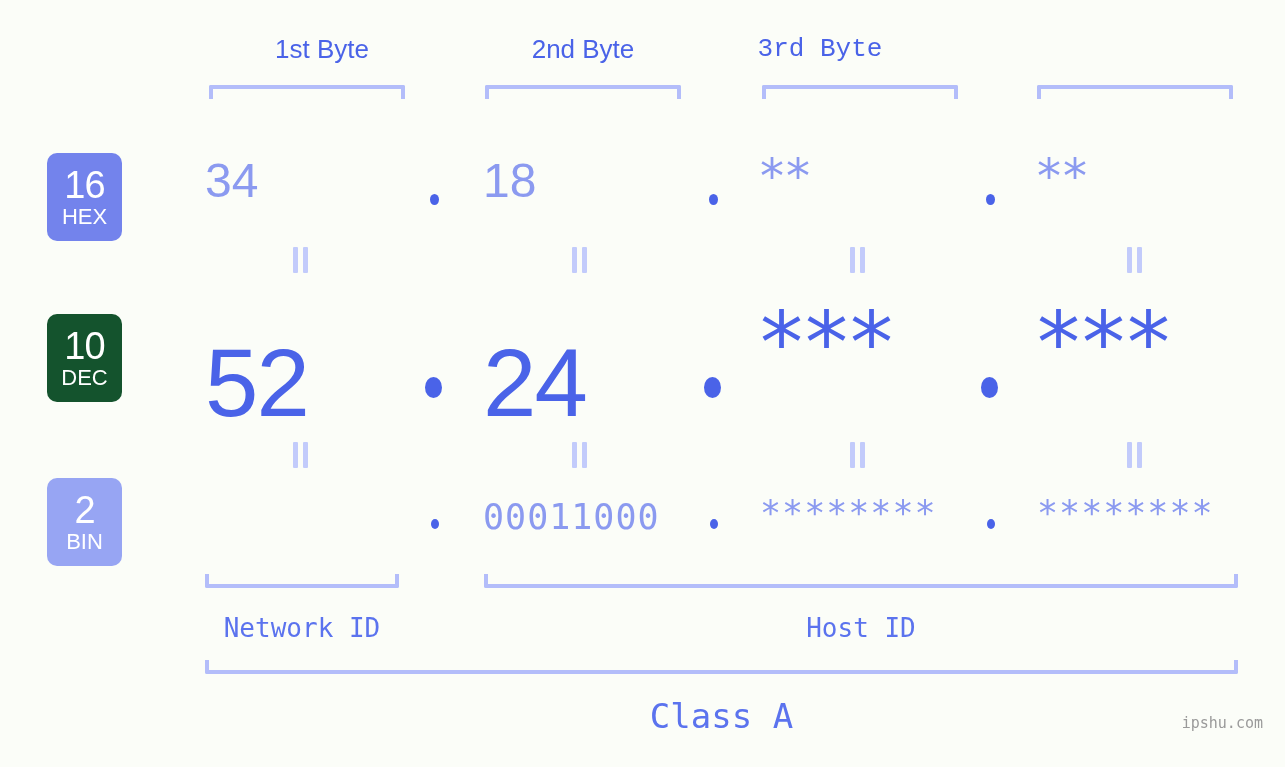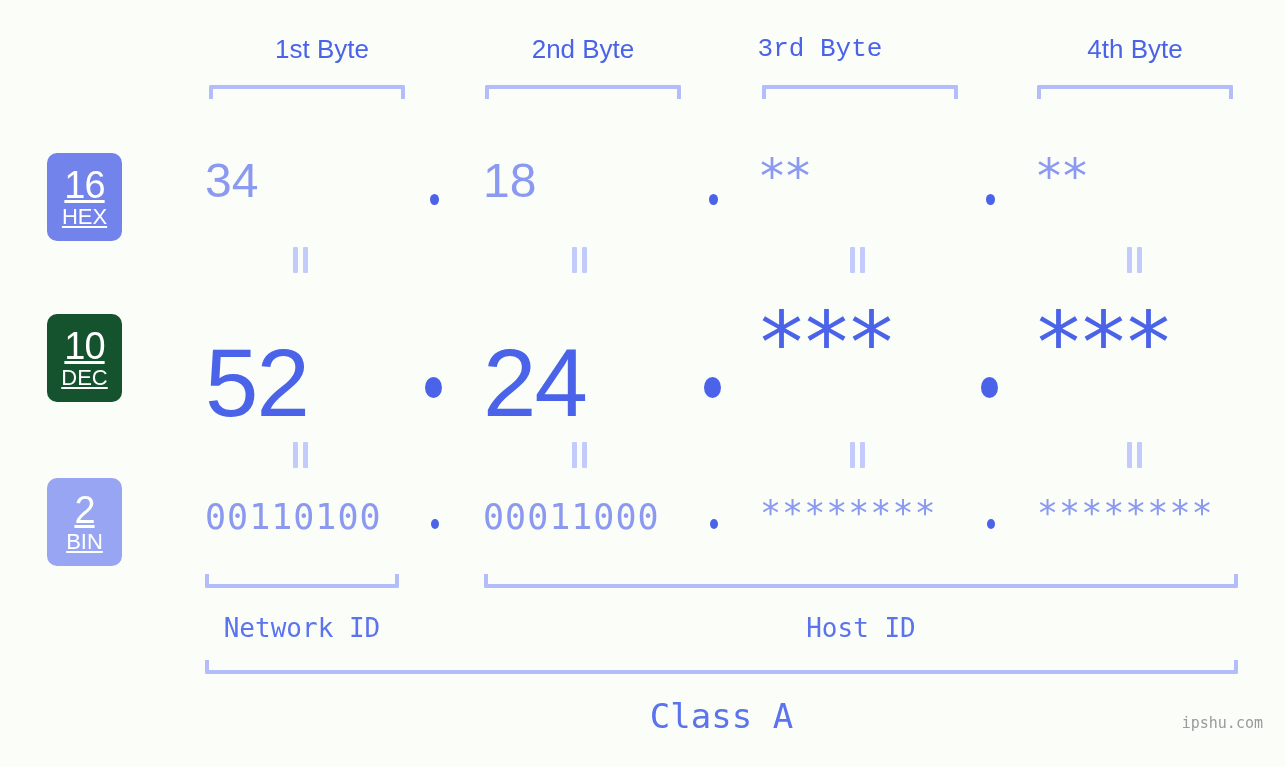--- a/index.html
+++ b/index.html
@@ -61,21 +61,20 @@
     position: absolute;
     width: 75px;
     height: 88px;
     border-radius: 10px;
     color: #ffffff;
     display: flex;
     flex-direction: column;
     align-items: center;
     justify-content: center;
     line-height: 1;
-    text-decoration: underline;
   }
   .badge .num {
     font-size: 38px;
     font-family: "Liberation Sans", sans-serif;
     font-weight: 400;
     letter-spacing: -1px;
   }
   .badge .nm {
     font-size: 22px;
     font-family: "Liberation Sans", sans-serif;
@@ -209,21 +208,20 @@
   }
 </style>
 </head>
 <body>
 
 <div id="stage">
 
   <div class="byte-label" style="left:222px; width:200px;">1st Byte</div>
   <div class="byte-label" style="left:483px; width:200px;">2nd Byte</div>
   <div class="byte-label" style="left:720px; width:200px;font-family:Liberation Mono, monospace;">3rd Byte</div>
-  <div class="byte-label" style="left:1035px; width:200px;">4th Byte</div>
 
   <div class="bracket-top" style="left:209px; top:85px; width:196px;"></div>
   <div class="bracket-top" style="left:485px; top:85px; width:196px;"></div>
   <div class="bracket-top" style="left:762px; top:85px; width:196px;"></div>
   <div class="bracket-top" style="left:1037px; top:85px; width:196px;"></div>
 
   <div class="badge badge-hex" style="left:47px; top:153px;">
     <span class="num">16</span>
     <span class="nm">HEX</span>
   </div>
@@ -281,21 +279,20 @@
   </div>
   <div class="eq" style="left:849px; top:442px;">
     <span class="a"></span>
       <span class="b"></span>
   </div>
   <div class="eq" style="left:1126px; top:442px;">
     <span class="a"></span>
       <span class="b"></span>
   </div>
 
-  <div class="val bin-val" style="left:205px; width:195px;">00110100</div>
   <div class="bin-dot" style="left:431px;"></div>
   <div class="val bin-val" style="left:483px; width:195px;">00011000</div>
   <div class="bin-dot" style="left:710px;"></div>
   <div class="val bin-star" style="left:760px; width:195px;">********</div>
   <div class="bin-dot" style="left:987px;"></div>
   <div class="val bin-star" style="left:1037px; width:195px;">********</div>
 
   <div class="bracket-bottom" style="left:205px; top:574px; width:194px;"></div>
   <div class="bracket-bottom" style="left:484px; top:574px; width:754px;"></div>
 

